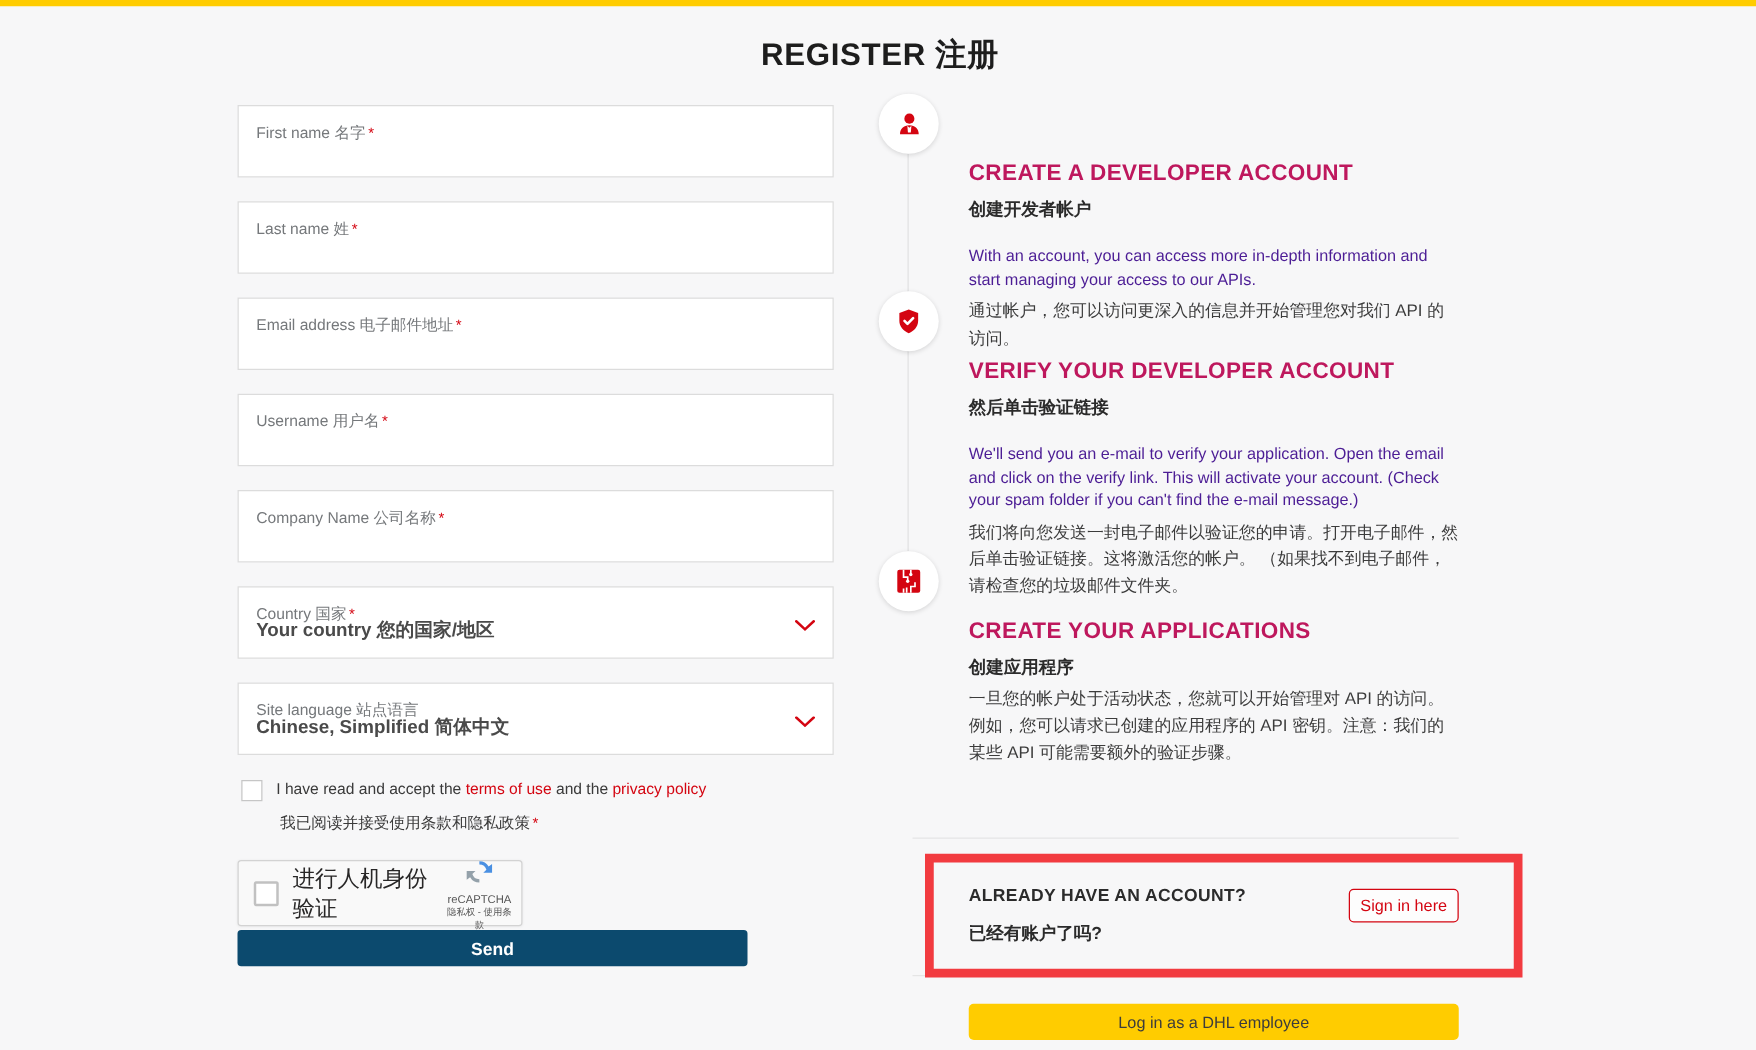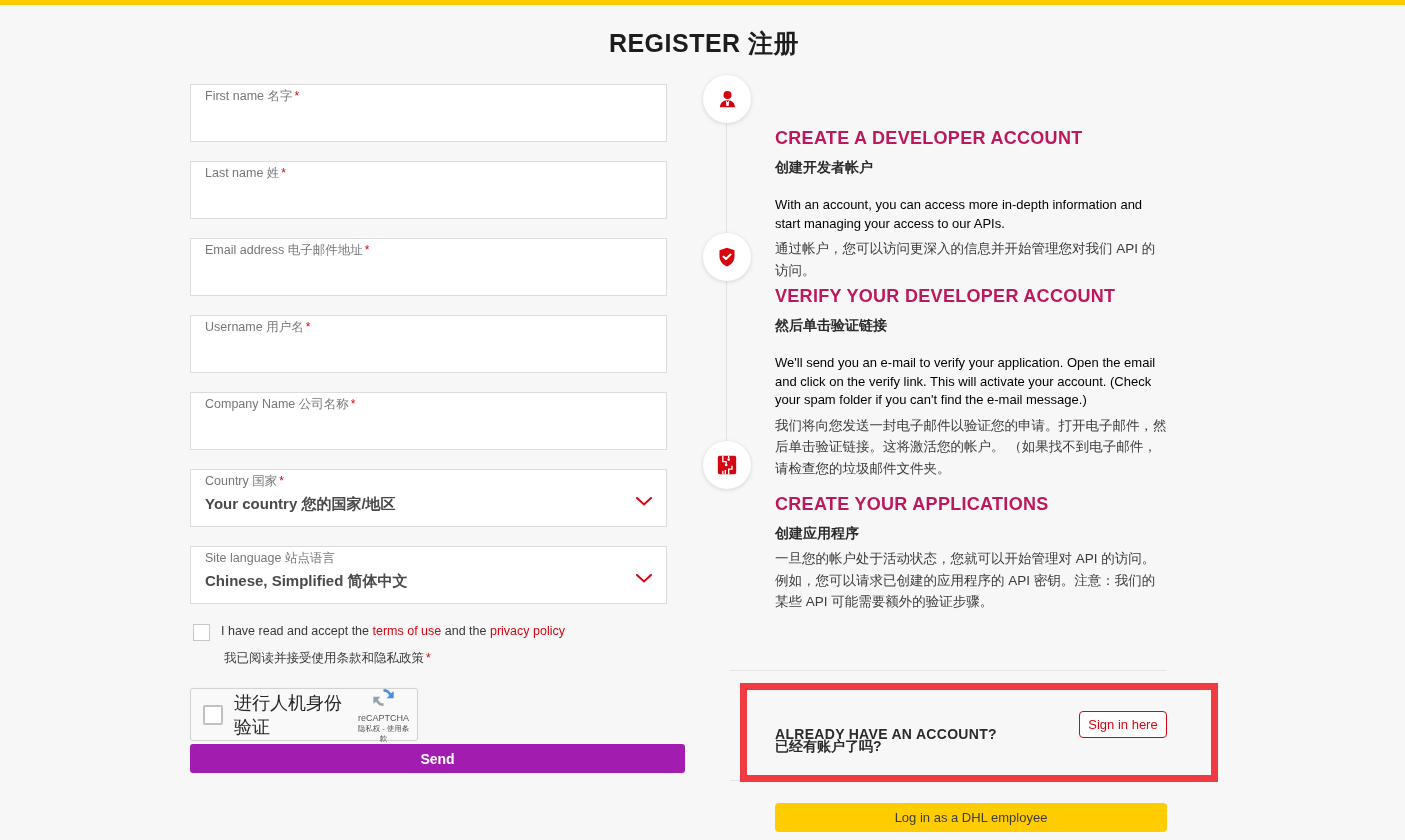--- a/index.html
+++ b/index.html
@@ -14,21 +14,21 @@
   .topbar { position:absolute; top:0; left:0; width:1405px; height:5px; background:#ffcc00; }
   .page-title {
     position:absolute; top:27px; left:190px; width:1028px;
     text-align:center; font-size:25px; font-weight:700; color:#1d1d1d; letter-spacing:.5px;
   }
 
   
   .form-col { position:absolute; left:190px; top:84px; width:477px; }
   .field {
     position:relative; background:#fff; border:1px solid #dcdcdc;
-    height:58px; margin-bottom:19px; padding:1px 14px; cursor:text;
+    height:58px; margin-bottom:19px; padding:12px 14px; cursor:text;
   }
   .flabel { font-size:12.5px; color:#75787b; }
   .req { color:#d40511; font-size:12px; margin-left:2px; }
   .fvalue { position:absolute; left:14px; bottom:12px; font-size:15px; color:#4a4a4a;font-weight:bold; }
   .chevron { position:absolute; right:14px; bottom:16px; }
 
   .terms-row { margin-top:18px; display:flex; align-items:flex-start; padding-left:3px; }
   .cbox {
     width:17px; height:17px; background:#fff; border:1px solid #c6c6c6;
     flex:0 0 auto; margin-top:1px; cursor:pointer;
@@ -46,50 +46,50 @@
   .rc-cb {
     width:20px; height:20px; background:#fff; border:2px solid #c1c1c1;
     border-radius:2px; margin-left:12px; flex:0 0 auto; cursor:pointer;
   }
   .rc-label { font-size:18px; color:#282727; margin-left:11px; }
   .rc-logo { margin-left:auto; margin-right:7px; width:62px; text-align:center; }
   .rc-brand { font-size:9px; color:#555; margin-top:-1px; }
   .rc-legal { font-size:7.5px; color:#555; margin-top:1px; cursor:pointer; }
 
   .send-btn {
-    margin-top:3px; width:495px; height:29px; background:#a21caf; border:none;
+    margin-top:3px; width:408px; height:29px; background:#0c4a6e; border:none;
     color:#fff; font-weight:700; font-size:14px; border-radius:3px; cursor:pointer;
     font-family:inherit; display:block;
   }
 
   
   .steps { position:absolute; left:703px; top:75px; width:464px; }
   .steps-connector { position:absolute; left:23px; top:48px; width:1px; height:318px; background:#e2e2e2; }
   .step { position:absolute; left:0; display:flex; }
   .step1 { top:0; }   .step2 { top:158px; }   .step3 { top:366px; }
   .step-icon {
     width:48px; height:48px; border-radius:50%; background:#fff; flex:0 0 auto;
     box-shadow:0 1px 4px rgba(0,0,0,.14);
     display:flex; align-items:center; justify-content:center; z-index:2; position:relative;
   }
   .step-text { margin-left:24px; width:392px; padding-top:13px; }
   .step-title { font-size:18px; font-weight:700; color:#be185d; letter-spacing:.3px;margin-top:40px; }
   .step-title-zh { font-size:14px; font-weight:700; color:#2b2b2b; margin-top:10px; }
-  .step-body-en { font-size:13px; line-height:18.5px; color:#000000; margin-top:19px; }
+  .step-body-en { font-size:13px; line-height:18.5px; color:#4c1d95; margin-top:19px; }
   .step-body-zh { font-size:13.5px; line-height:21.5px; color:#3c3c3c; margin-top:5px; }
 
   .divider { position:absolute; height:1px; background:#e5e5e5; left:730px; width:437px; }
   .divider-top { top:670px; }
   .divider-bottom { top:780px; z-index:0; }
 
   .account-box {
     position:absolute; left:740px; top:683px; width:478px; height:99px;
     border:7px solid #f23b40; background:#f7f7f8; z-index:1;
   }
-  .account-title { position:absolute; left:28px; top:36px; font-size:14px; font-weight:700; color:#2b2b2b; letter-spacing:.3px; }
+  .account-title { position:absolute; left:28px; top:18px; font-size:14px; font-weight:700; color:#2b2b2b; letter-spacing:.3px; }
   .account-title-zh { position:absolute; left:28px; top:48px; font-size:14px; font-weight:700; color:#2b2b2b; }
   .signin-btn {
     position:absolute; right:44px; top:21px; width:88px; height:27px;
     background:#fdfdfd; border:1px solid #d40511; border-radius:4px;
     color:#d40511; font-size:13px; cursor:pointer; font-family:inherit;
   }
 
   .employee-btn {
     position:absolute; left:775px; top:803px; width:392px; height:29px;
     background:#ffcc00; border:none; border-radius:4px;

